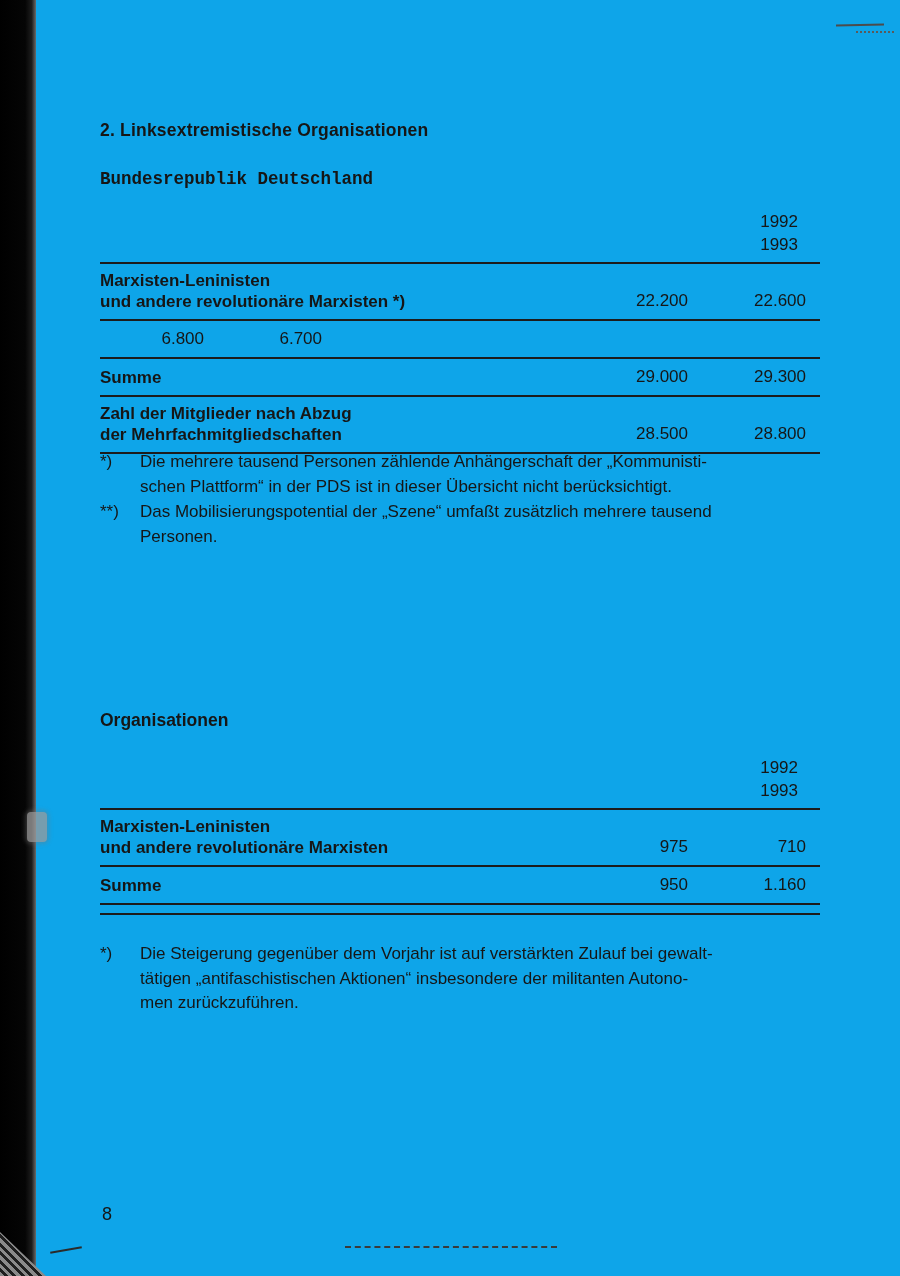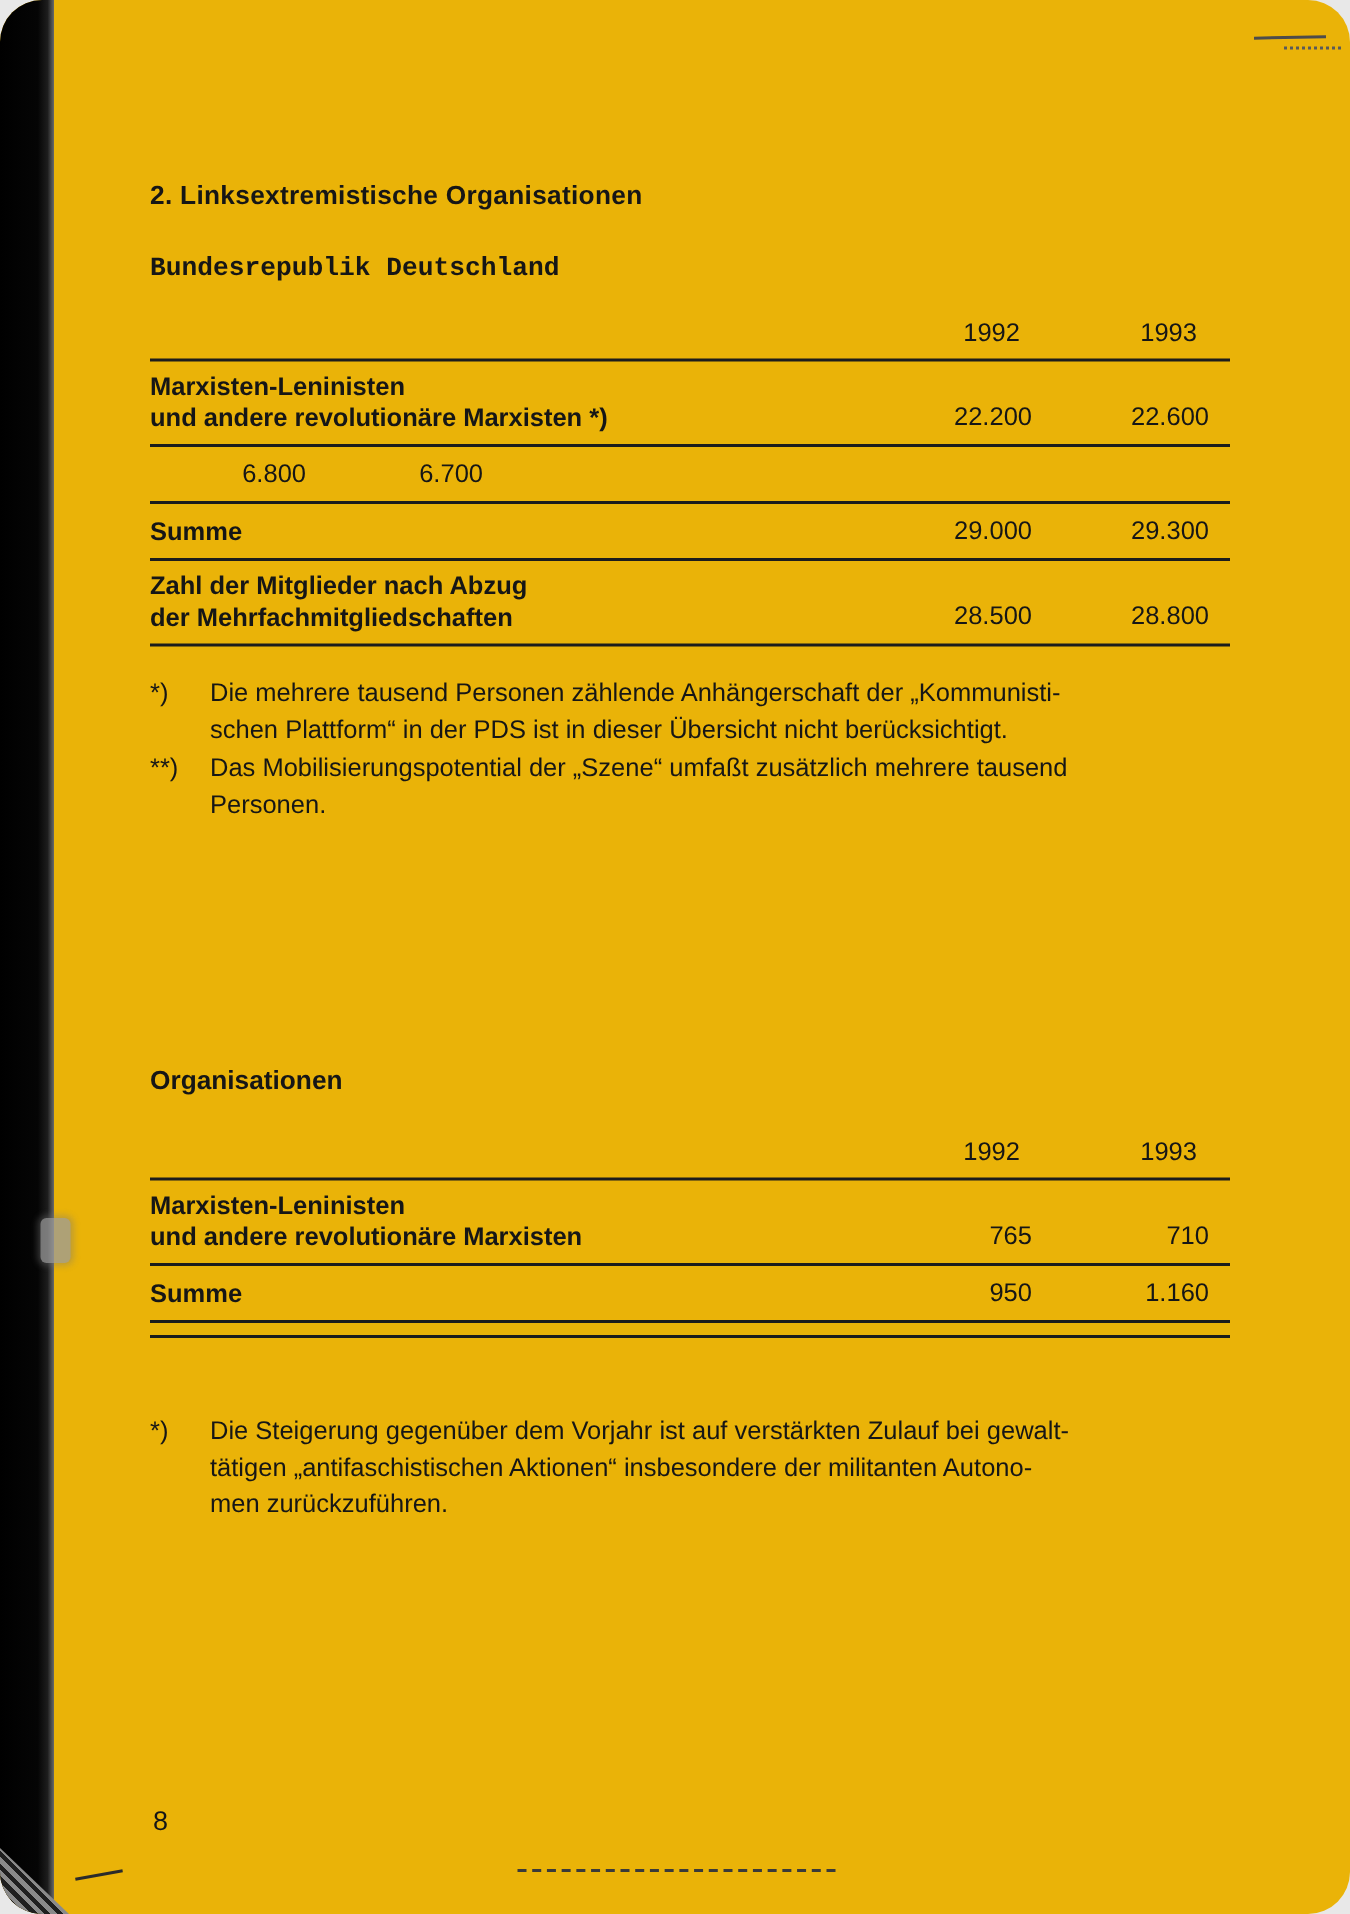--- a/index.html
+++ b/index.html
@@ -2,25 +2,24 @@
 <html><head>
 <meta charset="utf-8">
 <style>
   * { box-sizing: border-box; margin: 0; padding: 0; }
   html, body { background: #e8e8e8; }
   .page {
     position: relative;
     width: 900px;
     height: 1276px;
     margin: 0 auto;
-    background: #eab308;
+    background: #0ea5e9;
     font-family: "Liberation Sans", sans-serif;
     color: #161616;
     overflow: hidden;
-    border-radius: 28px;
   }
 
   
   .scan-bar {
     position: absolute; left: 0; top: 0; width: 36px; height: 1276px;
     background: linear-gradient(90deg, #000 0%, #050505 70%, #1d1d1d 88%, #6a6a6a 100%);
   }
   .scan-smudge {
     position: absolute; left: 27px; top: 812px; width: 20px; height: 30px;
     background: #9b9b9b; opacity: .75; border-radius: 4px;
@@ -39,21 +38,21 @@
   
   .doc-title { position: absolute; left: 100px; top: 120px; font-size: 17.5px; font-weight: bold; letter-spacing: .2px; }
   .heading-brd { position: absolute; left: 100px; top: 169px; font-size: 17.5px; font-weight: bold; font-family: Liberation Mono, monospace; }
   .heading-nds { position: absolute; left: 100px; top: 710px; font-size: 17.5px; font-weight: bold; }
 
   .stat-table { position: absolute; left: 100px; width: 720px; font-size: 17px; }
   .table-brd { top: 206px; }
   .table-nds { top: 752px; }
 
   .t-row { display: flex; align-items: flex-end; border-bottom: 2px solid #1c1c1c; padding: 6px 0 7px; }
-  .t-row.header { padding: 4px 0 6px; }
+  .t-row.header { padding: 4px 0 6px; flex-direction: column; }
   .t-label { flex: 1; white-space: pre-line; line-height: 21px; padding-right: 8px; font-weight: bold; }
   .t-val { width: 118px; text-align: right; line-height: 23px; padding-right: 14px; }
   .t-row.header .t-val { padding-right: 22px; font-weight: normal; }
   .t-close-rule { height: 10px; border-bottom: 2px solid #1c1c1c; }
 
   .footnotes { position: absolute; left: 100px; width: 724px; font-size: 17px; line-height: 24.5px; }
   .footnotes-brd { top: 450px; }
   .footnotes-nds { top: 942px; }
   .fn { display: flex; margin-bottom: 1px; }
   .fn-marker { width: 40px; flex: 0 0 40px; }
@@ -123,21 +122,21 @@
 
   <div class="stat-table table-nds">
     <div class="t-row header">
       <div class="t-label"></div>
       <div class="t-val">1992</div>
       <div class="t-val">1993</div>
     </div>
     <div class="t-row">
       <div class="t-label">Marxisten-Leninisten
 und andere revolutionäre Marxisten</div>
-      <div class="t-val">765</div>
+      <div class="t-val">975</div>
       <div class="t-val">710</div>
     </div>
     <div class="t-row">
       <div class="t-label">Summe</div>
       <div class="t-val">950</div>
       <div class="t-val">1.160</div>
     </div>
     <div class="t-close-rule"></div>
   </div>
 

